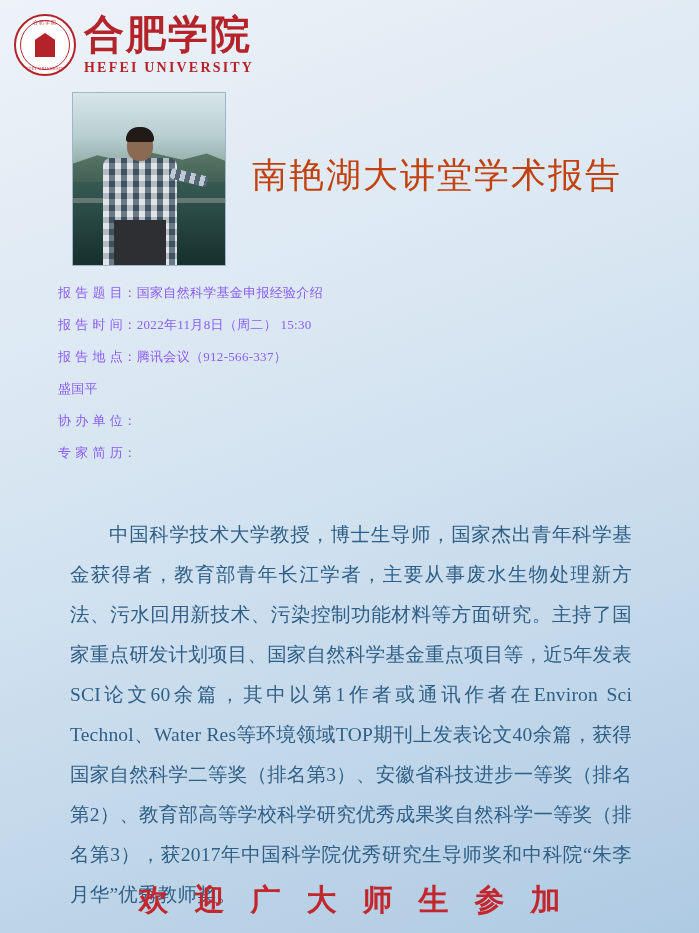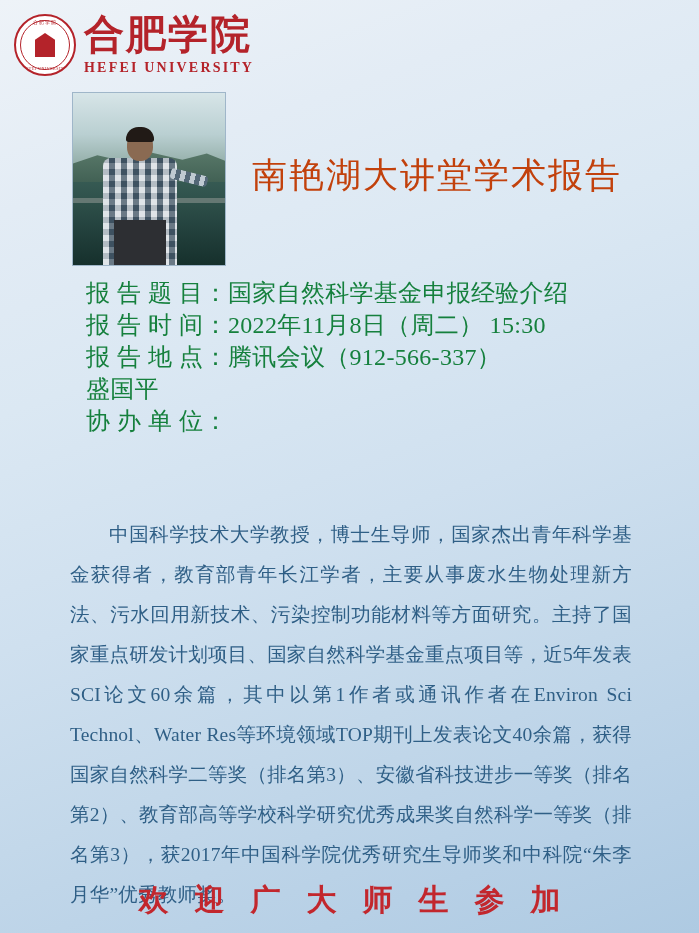--- a/index.html
+++ b/index.html
@@ -196,25 +196,25 @@
     top: 152px;
     font-size: 35px;
     color: #c2410c;
     letter-spacing: 2px;
     font-family: "Liberation Serif", serif;
   }
 
   
   .info {
     position: absolute;
-    left: 86px;
+    left: 58px;
     top: 278px;
     width: 600px;
-    color: #15803d;
-    font-size: 24px;
+    color: #8b5cf6;
+    font-size: 13px;
     line-height: 30px;
   }
   .info-row {
     display: flex;
     align-items: baseline;
     white-space: nowrap;
     margin-bottom: 2px;
   }
   .info-label {
     letter-spacing: 0.5px;
@@ -296,19 +296,23 @@
     <div class="info-row">
       <span class="info-label">报 告 地 点：</span>
       <span class="info-value">腾讯会议（912-566-337）</span>
     </div>
     <div class="info-row">
       <span class="info-value">盛国平</span>
     </div>
     <div class="info-row">
       <span class="info-label">协 办 单 位：</span>
     </div>
+    <div class="info-row">
+      <span class="info-label">专 家 简 历：</span>
+      <span class="info-value"></span>
+    </div>
   </div>
 
   <div class="bio">中国科学技术大学教授，博士生导师，国家杰出青年科学基金获得者，教育部青年长江学者，主要从事废水生物处理新方法、污水回用新技术、污染控制功能材料等方面研究。主持了国家重点研发计划项目、国家自然科学基金重点项目等，近5年发表SCI论文60余篇，其中以第1作者或通讯作者在Environ Sci Technol、Water Res等环境领域TOP期刊上发表论文40余篇，获得国家自然科学二等奖（排名第3）、安徽省科技进步一等奖（排名第2）、教育部高等学校科学研究优秀成果奖自然科学一等奖（排名第3），获2017年中国科学院优秀研究生导师奖和中科院“朱李月华”优秀教师奖。</div>
 
   <div class="slogan">欢迎广大师生参加</div>
 
 </div>
 
 </body></html>

